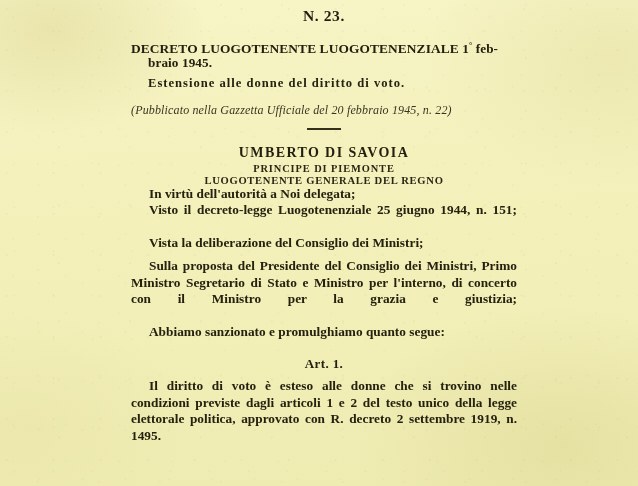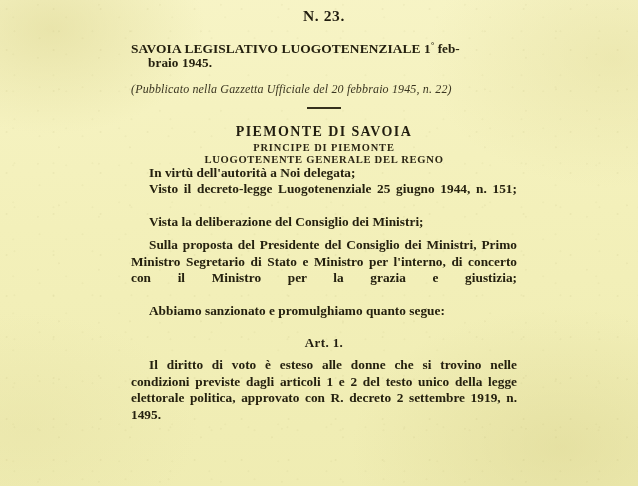--- a/index.html
+++ b/index.html
@@ -177,30 +177,31 @@
 
 <div id="page-scan">
 
   <div id="scan-grain"></div>
 
   <div id="text-column">
 
     <div class="doc-number">N. 23.</div>
 
     <div class="decree-heading">
-      <span class="caps">SAVOIA LEGISLATIVO LUOGOTENENZIALE</span><span>&nbsp;</span><span>1</span><span class="sup-ord">°</span><span> feb-</span>
+      <span class="caps">DECRETO LUOGOTENENTE LUOGOTENENZIALE</span><span>&nbsp;</span><span>1</span><span class="sup-ord">°</span><span> feb-</span>
       <span class="cont">braio 1945.</span>
     </div>
 
+    <div class="subtitle">Estensione alle donne del diritto di voto.</div>
 
     <div class="gazette-line">(Pubblicato nella Gazzetta Ufficiale del 20 febbraio 1945, n. 22)</div>
 
     <div class="rule"></div>
 
-    <div class="royal-name">PIEMONTE DI SAVOIA</div>
+    <div class="royal-name">UMBERTO DI SAVOIA</div>
     <div class="royal-title-1">PRINCIPE DI PIEMONTE</div>
     <div class="royal-title-2">LUOGOTENENTE GENERALE DEL REGNO</div>
 
     <div class="preamble">
       <p class="para nojustify">In virtù dell'autorità a Noi delegata;</p>
       <p class="para">Visto il decreto-legge Luogotenenziale 25 giugno 1944, n. 151;</p>
       <p class="para nojustify">Vista la deliberazione del Consiglio dei Ministri;</p>
       <p class="para spaced">Sulla proposta del Presidente del Consiglio dei Ministri, Primo Ministro Segretario di Stato e Ministro per l'interno, di concerto con il Ministro per la grazia e giustizia;</p>
       <p class="para nojustify">Abbiamo sanzionato e promulghiamo quanto segue:</p>
     </div>

